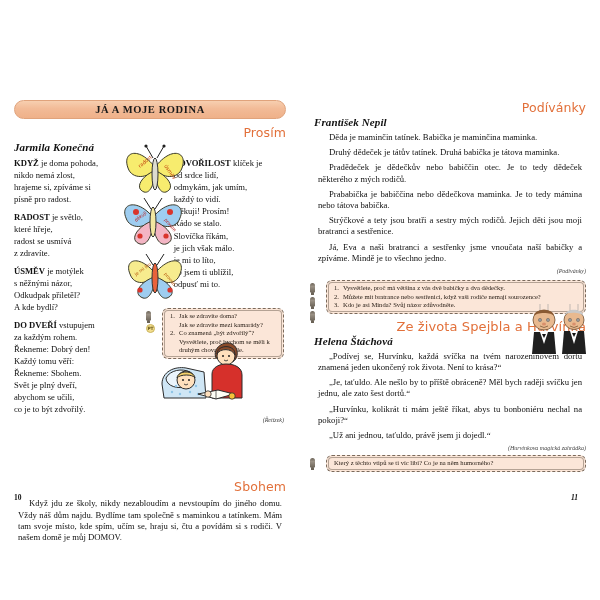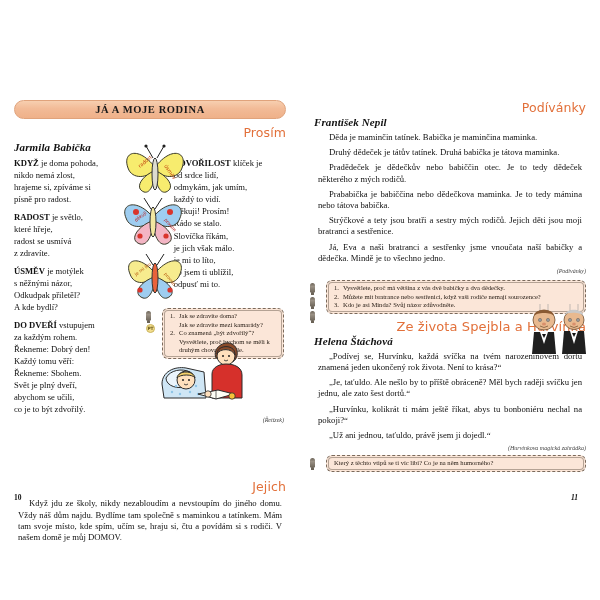--- a/index.html
+++ b/index.html
@@ -187,21 +187,21 @@
 
   <div class="spread">
 
     <div class="page-half">
 
       <div class="banner">
         <span class="banner-title">JÁ A MOJE RODINA</span>
       </div>
 
       <div class="sec-title">Prosím</div>
-      <div class="author">Jarmila Babička</div>
+      <div class="author">Jarmila Konečná</div>
 
       <div class="poem">
         <div class="poem-col left" id="poem-left">
             <div class="stanza">
               <div class="poem-line"><b>KDYŽ</b> je doma pohoda,</div>
               <div class="poem-line">nikdo nemá zlost,</div>
               <div class="poem-line">hrajeme si, zpíváme si</div>
               <div class="poem-line">písně pro radost.</div>
             </div>
             <div class="stanza">
@@ -338,40 +338,40 @@
           <path d="M52 62 L52 38 C52 31, 60 28, 66 28 C74 28, 82 31, 82 39 L82 62 Z" fill="#d6302b" stroke="#2b2b2b" stroke-width="1"></path>
 
           <path d="M38 58 L58 54 L74 58 L56 63 Z" fill="#fdfdf5" stroke="#2b2b2b" stroke-width="1"></path>
           <path d="M56 55 L56 63" stroke="#2b2b2b" stroke-width="0.7"></path>
 
           <circle cx="48" cy="58" r="3.2" fill="#ffe0bd" stroke="#2b2b2b" stroke-width="0.8"></circle>
           <circle cx="72" cy="60" r="3.2" fill="#f5c23a" stroke="#2b2b2b" stroke-width="0.8"></circle>
         </svg>
       </div>
 
-      <div class="sec-title" style="margin-top:56px;">Jejich</div>
+      <div class="sec-title" style="margin-top:56px;">Sbohem</div>
       <div class="prose">
         <p>Když jdu ze školy, nikdy nezabloudím a nevstoupím do jiného domu. Vždy náš dům najdu. Bydlíme tam společně s maminkou a tatínkem. Mám tam svoje místo, kde spím, učím se, hraju si, čtu a povídám si s rodiči. V našem domě je můj DOMOV.</p>
       </div>
 
       <div class="pgnum left">10</div>
     </div>
 
     <div class="page-half">
 
       <div class="sec-title" style="margin-top:12px;">Podívánky</div>
       <div class="author">František Nepil</div>
 
       <div class="prose" id="podivanky-paras">
           <p>Děda je maminčin tatínek. Babička je maminčina maminka.</p>
           <p>Druhý dědeček je tátův tatínek. Druhá babička je tátova maminka.</p>
           <p>Pradědeček je dědečkův nebo babiččin otec. Je to tedy dědeček některého z mých rodičů.</p>
           <p>Prababička je babiččina nebo dědečkova maminka. Je to tedy mámina nebo tátova babička.</p>
           <p>Strýčkové a tety jsou bratři a sestry mých rodičů. Jejich děti jsou moji bratranci a sestřenice.</p>
-          <p>Já, Eva a naši bratranci a sestřenky jsme vnoučata naší babičky a dědečka. Mindě je to všechno jedno.</p>
+          <p>Já, Eva a naši bratranci a sestřenky jsme vnoučata naší babičky a zpíváme. Mindě je to všechno jedno.</p>
         </div>
       <div class="source">(Podívánky)</div>
 
       <div class="qbox-wrap" style="margin-left:12px;">
         <div class="icon-rail" style="gap:4px;">
           <span class="mic-icon"></span>
           <span class="mic-icon"></span>
           <span class="mic-icon"></span>
         </div>
         <div class="qbox inner-dots" id="qbox-right-items">

